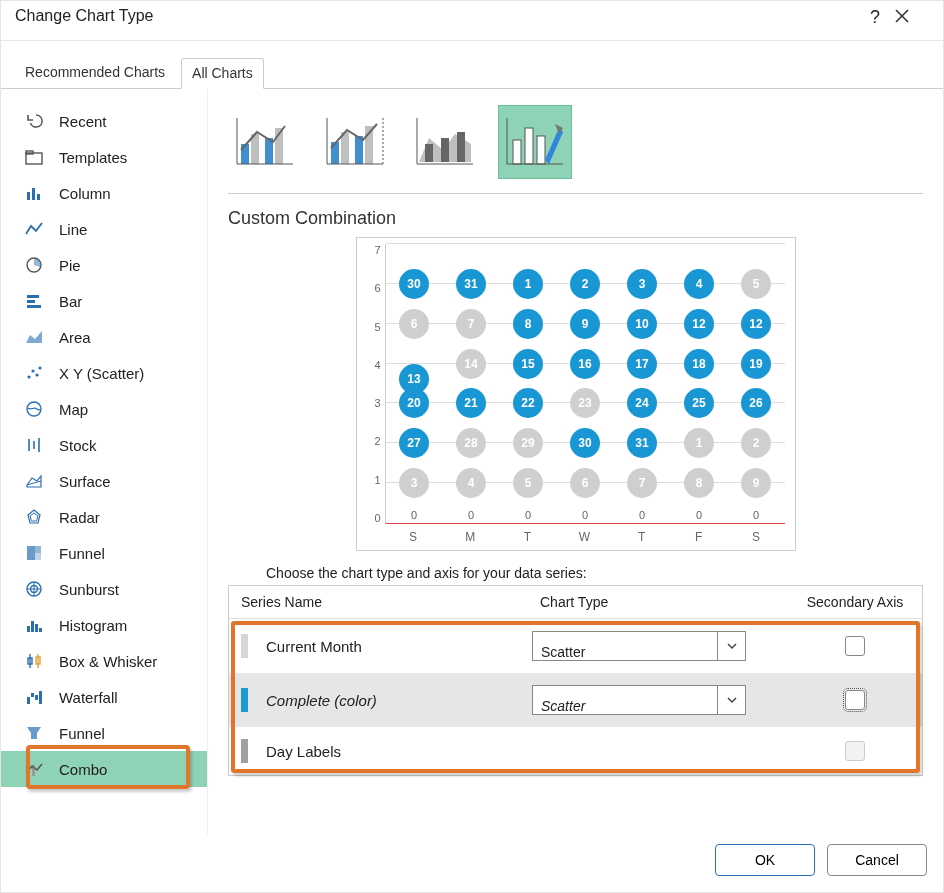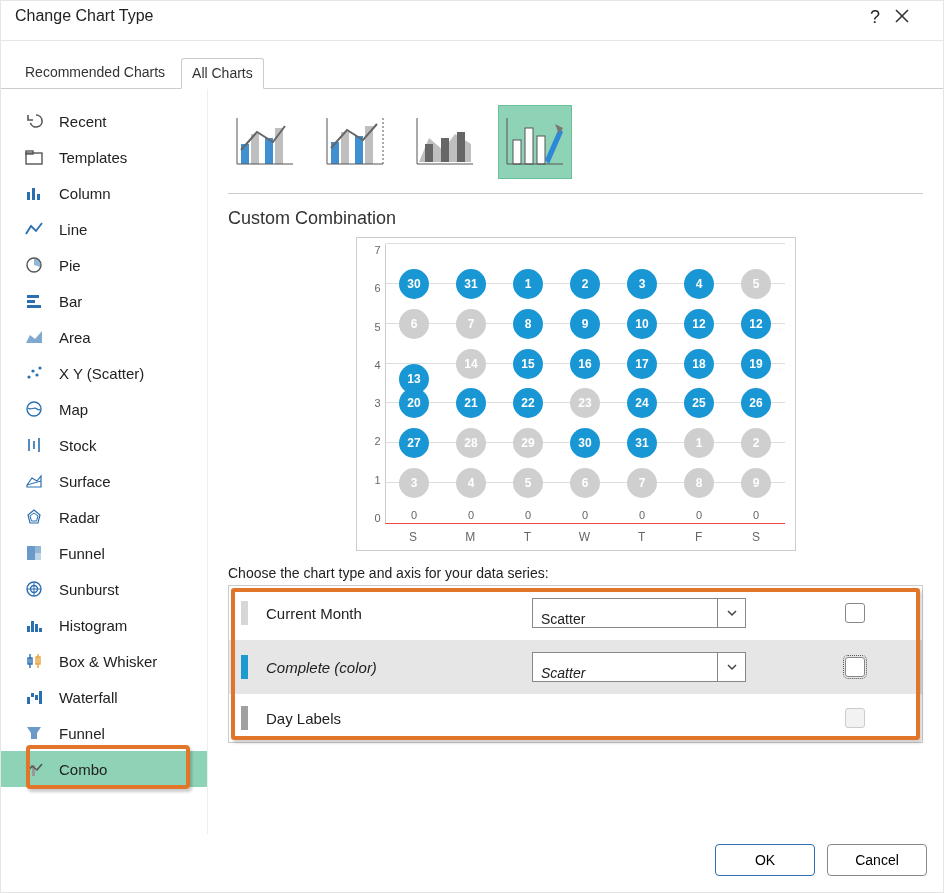--- a/index.html
+++ b/index.html
@@ -183,21 +183,21 @@
   }
   .x-axis {
     display:flex;
     margin-left: 22px;
     font-size: 12px; color:#666;
     padding-top: 6px;
   }
   .x-axis > div { flex:1; text-align:center; }
 
   
-  .choose-label { margin-top: 14px; font-size: 14px; }
+  .choose-label { margin-top: 14px; font-size: 14px; margin-left: 38px; }
   .series-box {
     border: 1px solid #ccc;
     margin-top: 4px;
   }
   .series-head {
     display:flex;
     padding: 8px 12px;
     font-size: 14px;
     border-bottom: 1px solid #ddd;
     background:#fff;
@@ -609,20 +609,25 @@
               <div>W</div>
               <div>T</div>
               <div>F</div>
               <div>S</div>
             </div>
         </div>
       </div>
 
       <div class="choose-label">Choose the chart type and axis for your data series:</div>
       <div class="series-box">
+        <div class="series-head">
+          <div class="col-name">Series Name</div>
+          <div class="col-type">Chart Type</div>
+          <div class="col-axis">Secondary Axis</div>
+        </div>
         <div class="series-rows" id="series-rows">
           <div class="rows-hi"></div>
         <div class="series-row">
               <div class="swatch" style="background: rgb(214, 214, 214);"></div>
               <div class="name">Current Month</div>
               <div style="width: 260px;">
                 <div class="combo-select">
                   <div class="val">Scatter</div>
                   <div class="dd">
                     <svg width="12" height="12" viewBox="0 0 12 12">

